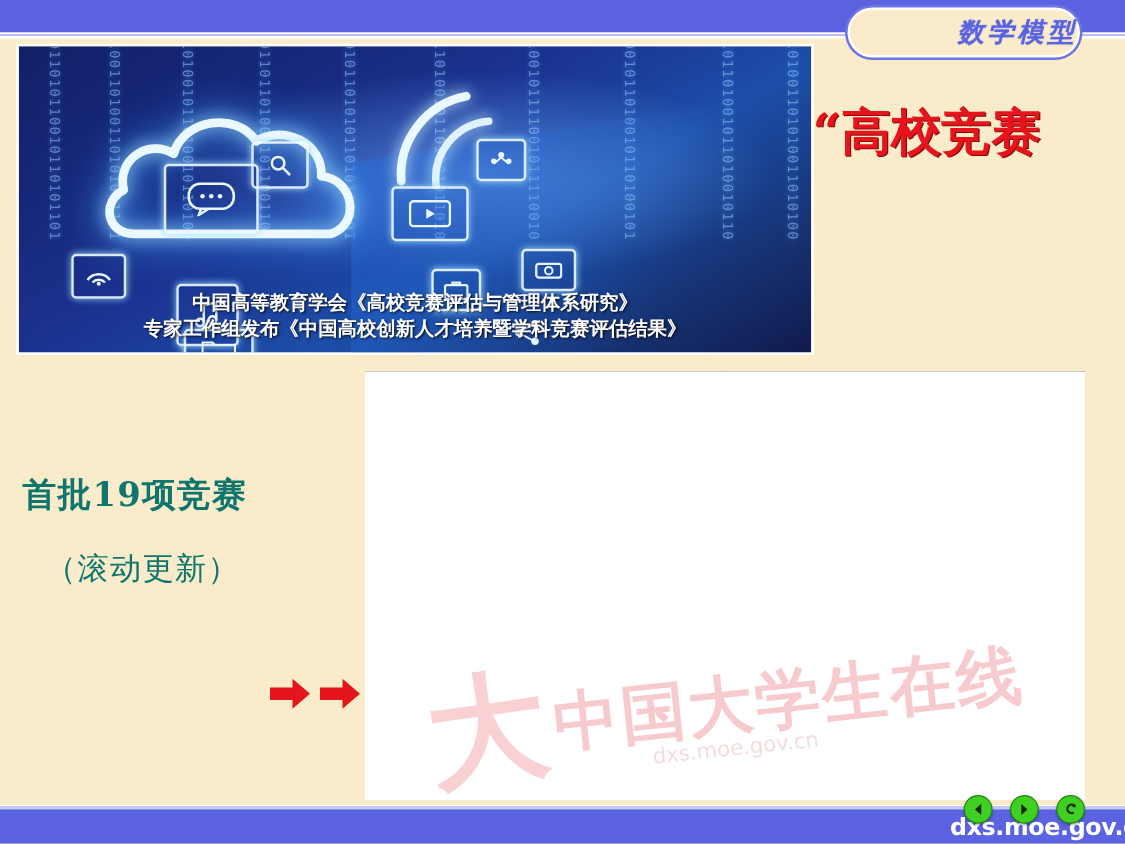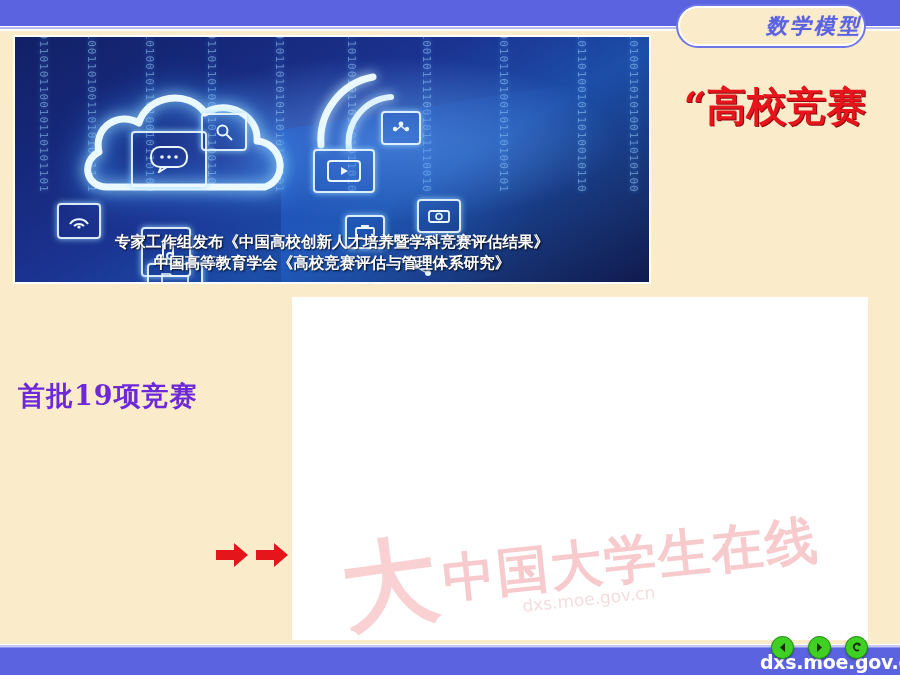--- a/index.html
+++ b/index.html
@@ -61,31 +61,31 @@
      color:#eaf6ff;font-size:12px;line-height:1;}
   .caption{
     position:absolute;left:0;right:0;bottom:8px;text-align:center;
     color:#ffffff;font-size:15.5px;line-height:21px;font-weight:bold;
     text-shadow:1px 1px 2px rgba(0,0,0,.85);
     font-family:"DejaVu Sans","Liberation Sans",sans-serif;
   }
 
   
   .title{
-    position:absolute;left:650px;top:70px;width:250px;text-align:center;
+    position:absolute;left:650px;top:70px;width:250px;
     color:#e8141b;font-size:40px;font-weight:bold;line-height:72px;
     font-family:"DejaVu Serif","Liberation Serif",serif;
     text-shadow:1px 1px 0 #8a0b10;
   }
   .title-l2{letter-spacing:1px;}
 
   
   .left-note{
     position:absolute;left:18px;top:378px;width:262px;
-    color:#6d28d9;font-family:"DejaVu Serif","Liberation Serif",serif;
+    color:#0f766e;font-family:"DejaVu Serif","Liberation Serif",serif;
   }
   .left-note .l1{font-size:27px;font-weight:bold;letter-spacing:1px;}
   .left-note .l2{font-size:25px;margin-top:24px;margin-left:18px;letter-spacing:1px;}
 
   
   .arrows{position:absolute;left:216px;top:538px;width:76px;height:34px;}
 
   
   .table-wrap{position:absolute;left:292px;top:297px;width:576px;height:343px;overflow:hidden;}
   table.rank{border-collapse:collapse;width:576px;background:#ffffff;table-layout:fixed;}
@@ -227,31 +227,32 @@
           <path d="M7.5 9.5 L15.5 5 M7.5 12.5 L15.5 17" stroke="#eaf6ff" stroke-width="1.6"></path>
         </svg>
     </div>
     <div class="tile" style="left:132px;top:226px;width:52px;height:26px;">
       <svg width="28" height="14" viewBox="0 0 28 14" fill="none">
           <path d="M1 13 V3 h8 l2 2 h16 v8 Z" stroke="#eaf6ff" stroke-width="1.6" fill="none"></path>
         </svg>
     </div>
 
     <div class="caption">
+      <div>中国高等教育学会《高校竞赛评估与管理体系研究》</div>
       <div>专家工作组发布《中国高校创新人才培养暨学科竞赛评估结果》</div>
-      <div>中国高等教育学会《高校竞赛评估与管理体系研究》</div>
     </div>
   </div>
 
   <div class="title">
     <div>“高校竞赛</div>
   </div>
 
   <div class="left-note">
     <div class="l1">首批19项竞赛</div>
+    <div class="l2">（滚动更新）</div>
   </div>
 
   <div class="arrows">
     <svg width="76" height="34" viewBox="0 0 76 34">
       <g fill="#e4161c">
         <path d="M0 12 h18 v-7 l14 12 -14 12 v-7 H0 Z"></path>
         <path d="M40 12 h18 v-7 l14 12 -14 12 v-7 H40 Z"></path>
       </g>
     </svg>
   </div>

